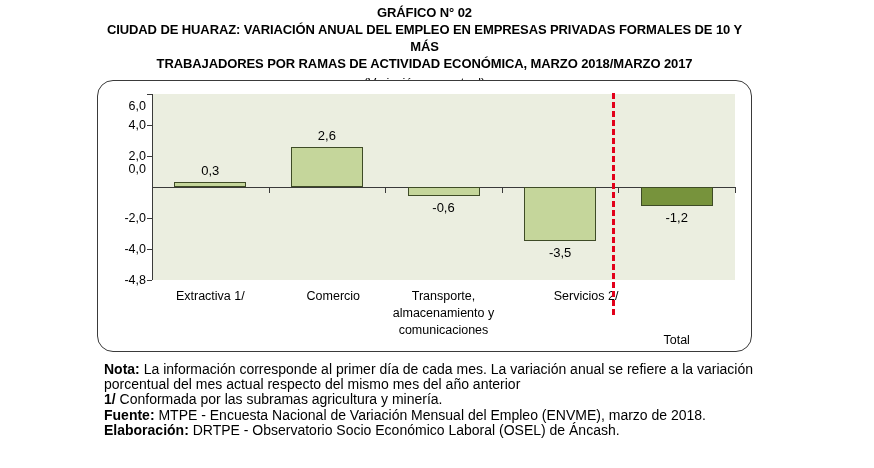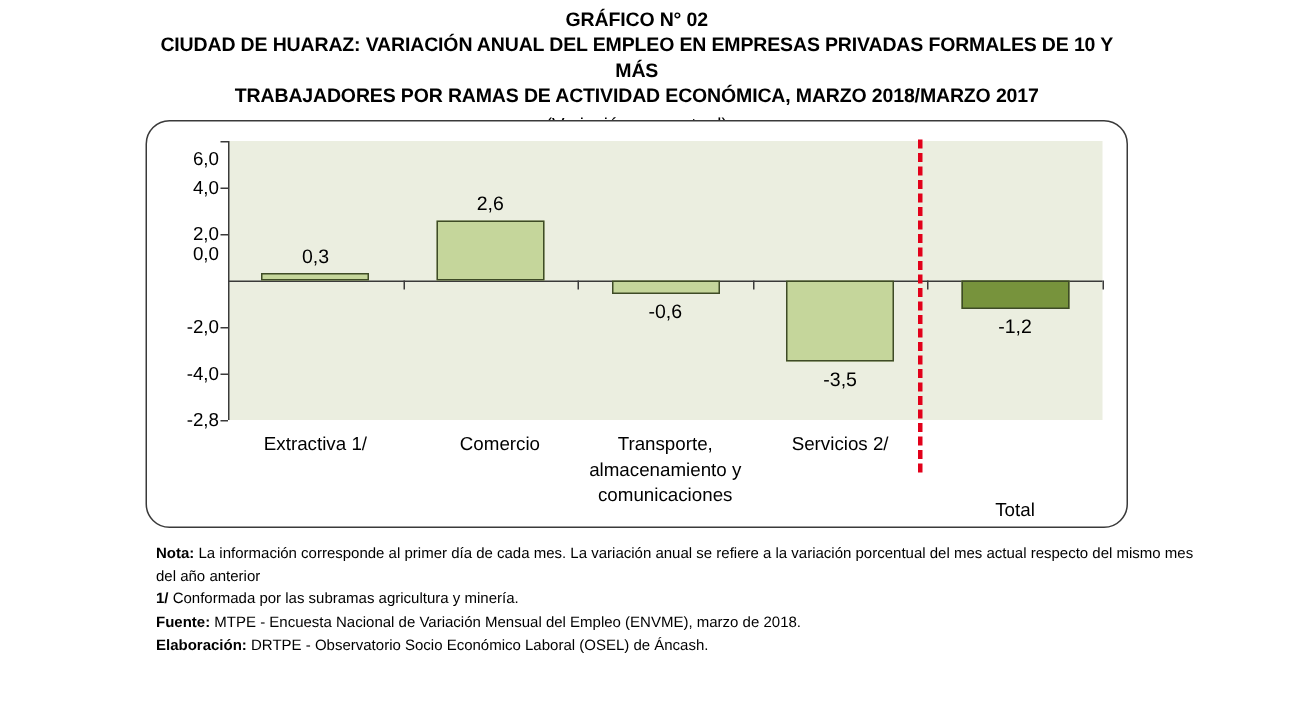--- a/index.html
+++ b/index.html
@@ -147,21 +147,21 @@
     text-align: center;
     white-space: pre-line;
   }
 
   
   #notes {
     position: absolute;
     left: 104px;
     top: 362px;
     width: 700px;
-    font-size: 10px;
+    font-size: 14px;
     line-height: 15.2px;
   }
   #notes p {
     margin: 0;
   }
   #notes b {
     font-weight: bold;
   }
 </style>
 </head>
@@ -178,21 +178,21 @@
 
 <div id="plot-area"></div>
 
 <div id="y-ticks">
     <div class="y-tick-label" style="top: 0px; margin-top: 12px;">6,0</div>
     <div class="y-tick-label" style="top: 31px;">4,0</div>
     <div class="y-tick-label" style="top: 62px;">2,0</div>
     <div class="y-tick-label" style="top: 75px;">0,0</div>
     <div class="y-tick-label" style="top: 124px;">-2,0</div>
     <div class="y-tick-label" style="top: 155px;">-4,0</div>
-    <div class="y-tick-label" style="top: 186px;">-2,8</div>
+    <div class="y-tick-label" style="top: 186px;">-4,8</div>
   </div>
 <div id="axis-decor">
     <div class="y-tick-mark" style="top: 94px; left: 147px;"></div>
     <div class="y-tick-mark" style="top: 125px; left: 147px;"></div>
     <div class="y-tick-mark" style="top: 156px; left: 147px;"></div>
     <div class="y-tick-mark" style="top: 218px; left: 147px;"></div>
     <div class="y-tick-mark" style="top: 249px; left: 147px;"></div>
     <div class="y-tick-mark" style="top: 280px; left: 147px;"></div>
   </div>
 
@@ -210,21 +210,21 @@
     <div class="cat-label" style="width: 116.6px; left: 275px;">Comercio</div>
     <div class="bar" style="left: 407.5px; top: 187px; width: 72px; height: 9.3px; background: rgb(197, 214, 155);"></div>
     <div class="data-label" style="width: 90px; left: 398.5px; top: 201.3px;">-0,6</div>
     <div class="x-tick-mark" style="left: 501.8px;"></div>
     <div class="cat-label" style="width: 116.6px; left: 385.2px;">Transporte,
 almacenamiento y
 comunicaciones</div>
     <div class="bar" style="left: 524.1px; top: 187px; width: 72px; height: 54.25px; background: rgb(197, 214, 155);"></div>
     <div class="data-label" style="width: 90px; left: 515.1px; top: 246.25px;">-3,5</div>
     <div class="x-tick-mark" style="left: 618.4px;"></div>
-    <div class="cat-label" style="width: 116.6px; left: 501.8px;">Servicios 2/</div>
+    <div class="cat-label" style="width: 116.6px; left: 501.8px; text-align: right;">Servicios 2/</div>
     <div class="bar" style="left: 640.7px; top: 187px; width: 72px; height: 18.6px; background: rgb(119, 147, 60);"></div>
     <div class="data-label" style="width: 90px; left: 631.7px; top: 210.6px;">-1,2</div>
     <div class="x-tick-mark" style="left: 735px;"></div>
     <div class="cat-label" style="width: 116.6px; left: 618.4px; margin-top: 44px;">Total</div>
   </div>
 
 <div id="separator"></div>
 
 <div id="notes">
   <p><b>Nota:</b><span> La información corresponde al primer día de cada mes. La variación anual se refiere a la variación porcentual del mes actual respecto del mismo mes del año anterior</span></p>

